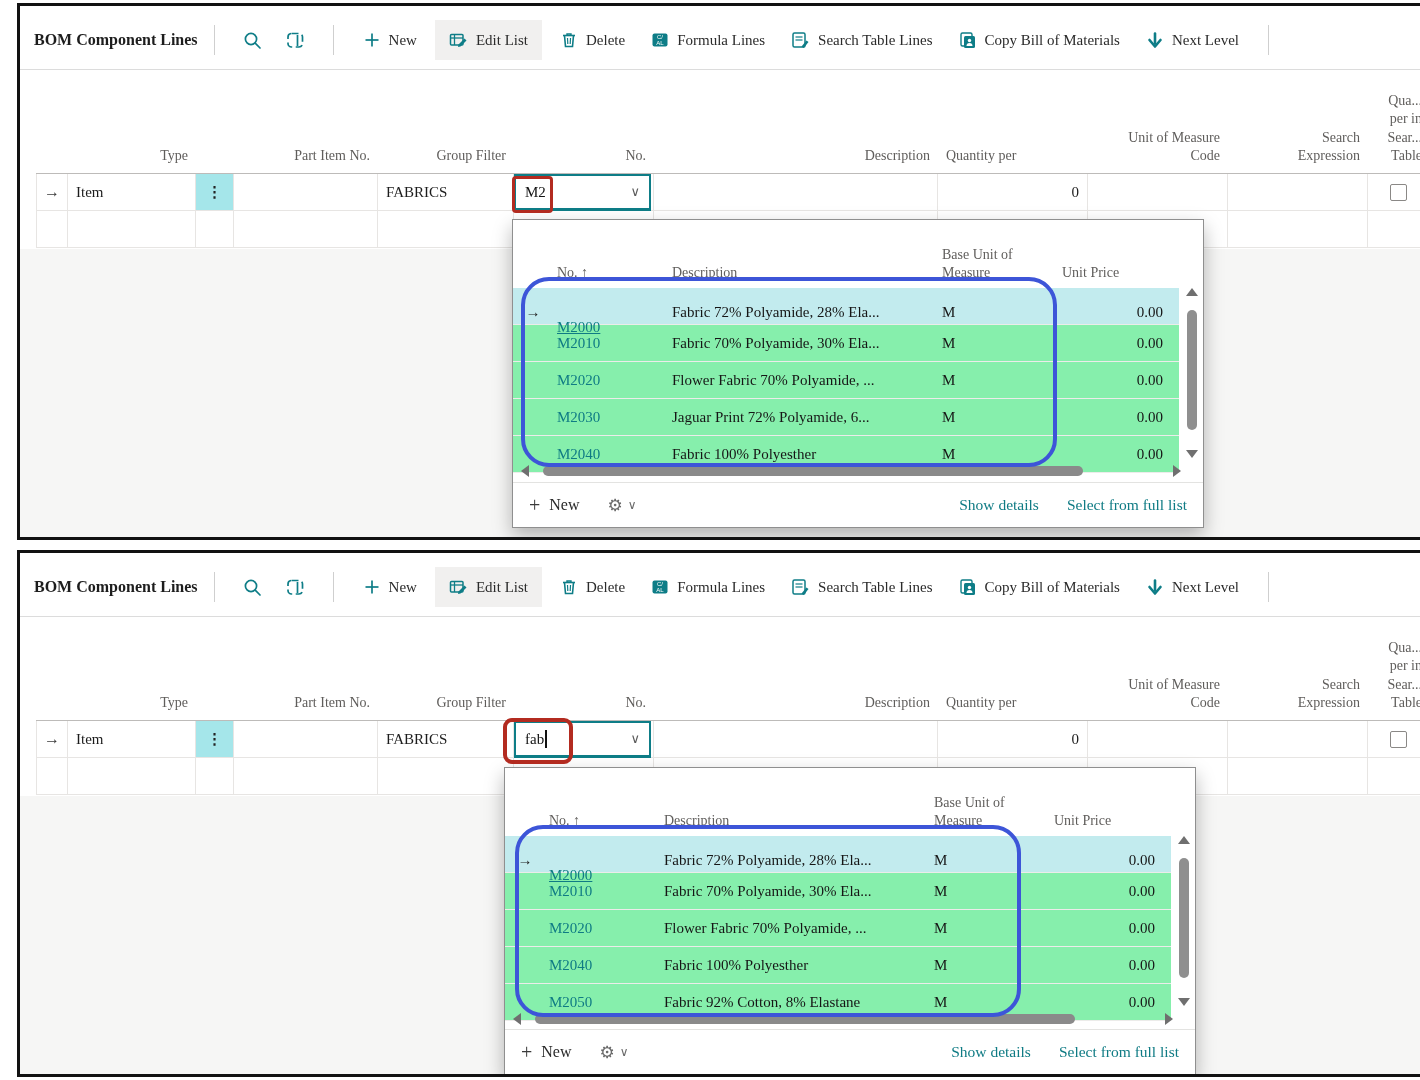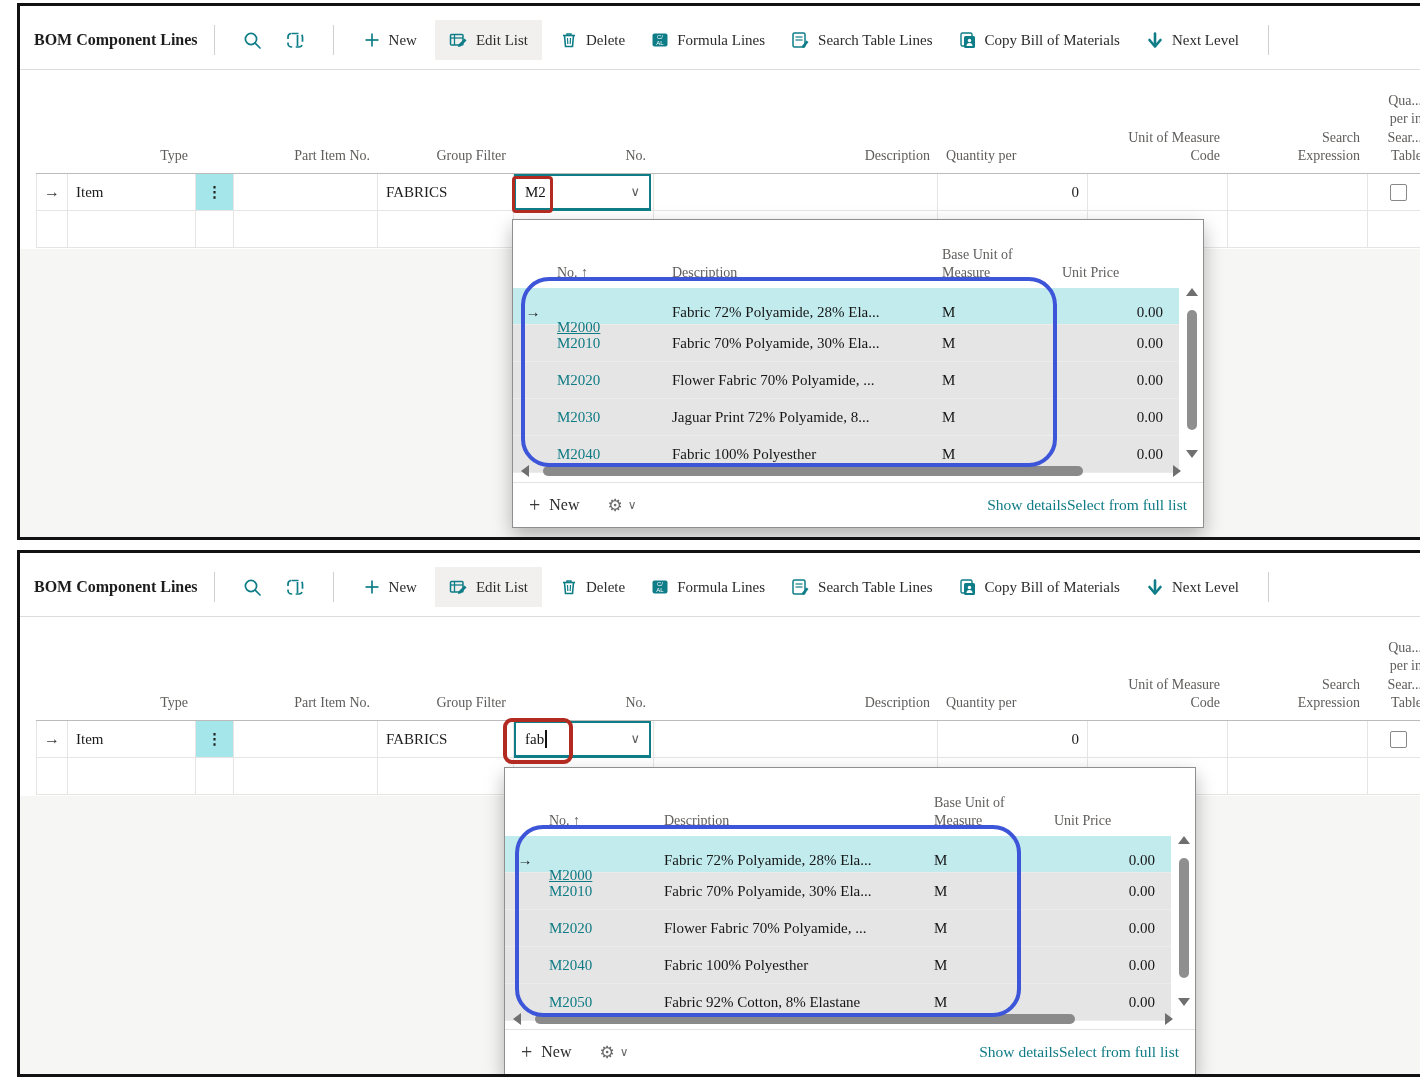--- a/index.html
+++ b/index.html
@@ -49,21 +49,21 @@
   .dropdown{position:absolute;width:692px;background:#fff;border:1px solid #8f8f8f;
             box-shadow:0 8px 18px rgba(0,0,0,.28);z-index:5;box-sizing:border-box;}
   #panel-0 .dropdown{left:492px;top:213px;height:309px;}
   #panel-1 .dropdown{left:484px;top:214px;height:308px;}
   .dd-grid{display:grid;grid-template-columns:40px 115px 270px 120px 115px;width:660px;}
   .dd-head{height:62px;align-items:end;padding-bottom:6px;color:#605e5c;font-size:14px;
            line-height:1.3;position:relative;}
   .dd-cell{padding-left:4px;}
   .dd-price-h{text-align:left;padding-right:8px;}
   .dd-row{height:36px;align-items:center;font-size:15px;color:#161616;
-          border-bottom:1px solid #ececea;width:666px;background:#e5e5e5;}
+          border-bottom:1px solid #ececea;width:666px;background:#86efac;}
   .dd-row.selected{background:#c2ebee;}
   .dd-arrow{text-align:center;color:#222;font-size:15px;}
   .dd-no{color:#0f7b84;}
   .dd-row.selected .dd-no{text-decoration:underline;margin-top:31px;}
   .dd-price{text-align:right;padding-right:10px;}
   .vscroll{position:absolute;right:3px;top:64px;width:16px;height:178px;}
   .vs-up{position:absolute;top:4px;left:2px;width:0;height:0;
          border-left:6px solid transparent;border-right:6px solid transparent;
          border-bottom:8px solid #6f6f6f;}
   .vs-thumb{position:absolute;top:26px;left:3px;width:10px;height:120px;background:#8f8f8f;border-radius:6px;}
@@ -77,21 +77,21 @@
   .hs-thumb{position:absolute;left:22px;top:1px;width:540px;height:10px;background:#8a8a8a;border-radius:5px;}
   .hs-right{position:absolute;right:0;top:0;width:0;height:0;
             border-top:6px solid transparent;border-bottom:6px solid transparent;
             border-left:8px solid #6f6f6f;}
   .dd-footer{position:absolute;left:0;right:0;bottom:0;height:44px;border-top:1px solid #e3e3e1;
              display:flex;align-items:center;padding:0 16px;background:#fff;}
   .dd-new{color:#2b2b2b;display:flex;align-items:center;gap:9px;font-size:16px;cursor:pointer;}
   .dd-plus{color:#3a3a3a;font-size:20px;font-weight:400;line-height:1;}
   .dd-gear{margin-left:28px;color:#6a6a6a;font-size:17px;display:flex;align-items:center;gap:5px;cursor:pointer;}
   .dd-gear .gv{font-size:12px;}
-  .dd-links{margin-left:auto;display:flex;justify-content:space-between;}
+  .dd-links{margin-left:auto;display:flex;gap:28px;justify-content:space-between;}
   .dd-link{color:#0f7b84;font-size:15.5px;cursor:pointer;white-space:nowrap;}
 
   
   .anno{position:absolute;z-index:9;pointer-events:none;box-sizing:border-box;}
   .anno-red{border:3px solid #b32b20;border-radius:4px;}
   #panel-0 .anno-red{left:492px;top:170px;width:41px;height:37px;}
   #panel-1 .anno-red{left:483px;top:165px;width:70px;height:46px;border-width:4px;border-radius:9px;}
   .anno-blue{border:4px solid #3d55d8;border-radius:28px;}
   #panel-0 .anno-blue{left:501px;top:271px;width:536px;height:190px;}
   #panel-1 .anno-blue{left:495px;top:272px;width:506px;height:192px;}
@@ -298,21 +298,21 @@
     <div class="dd-grid dd-row">
       <div class="dd-arrow"></div>
       <div class="dd-cell dd-no">M2020</div>
       <div class="dd-cell">Flower Fabric 70% Polyamide, ...</div>
       <div class="dd-cell">M</div>
       <div class="dd-cell dd-price">0.00</div>
     </div>
     <div class="dd-grid dd-row">
       <div class="dd-arrow"></div>
       <div class="dd-cell dd-no">M2030</div>
-      <div class="dd-cell">Jaguar Print 72% Polyamide, 8...</div>
+      <div class="dd-cell">Jaguar Print 72% Polyamide, 6...</div>
       <div class="dd-cell">M</div>
       <div class="dd-cell dd-price">0.00</div>
     </div>
     <div class="dd-grid dd-row">
       <div class="dd-arrow"></div>
       <div class="dd-cell dd-no">M2040</div>
       <div class="dd-cell">Fabric 100% Polyesther</div>
       <div class="dd-cell">M</div>
       <div class="dd-cell dd-price">0.00</div>
     </div>

